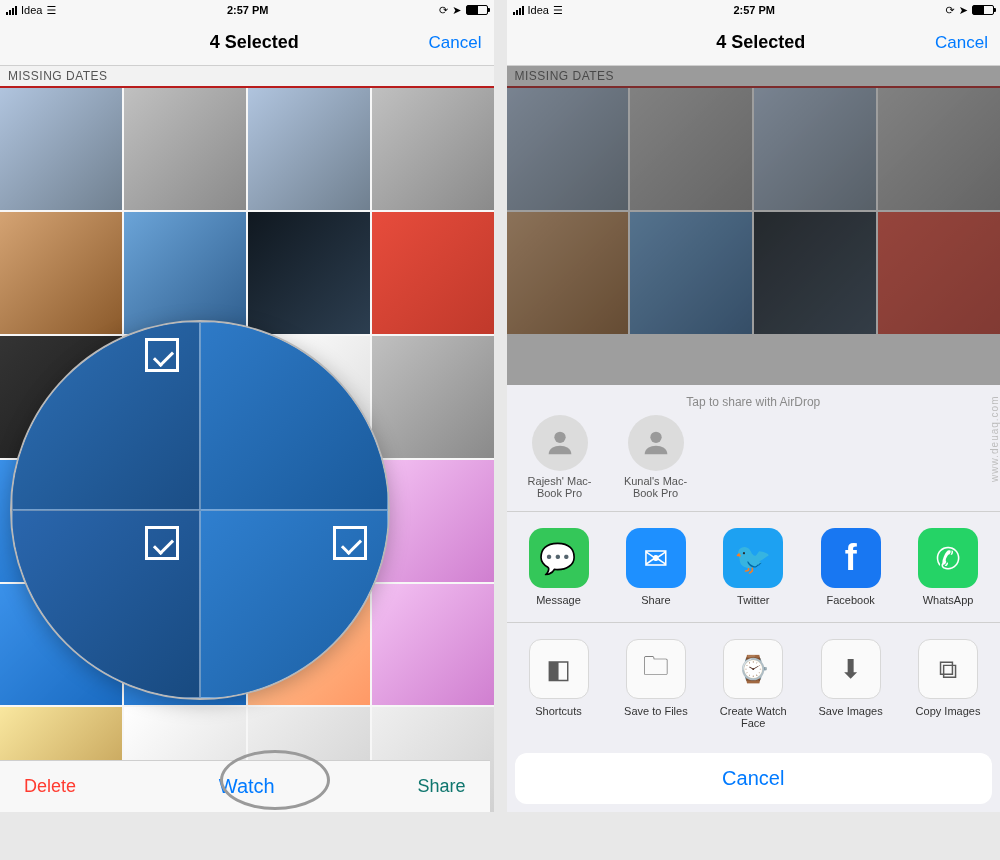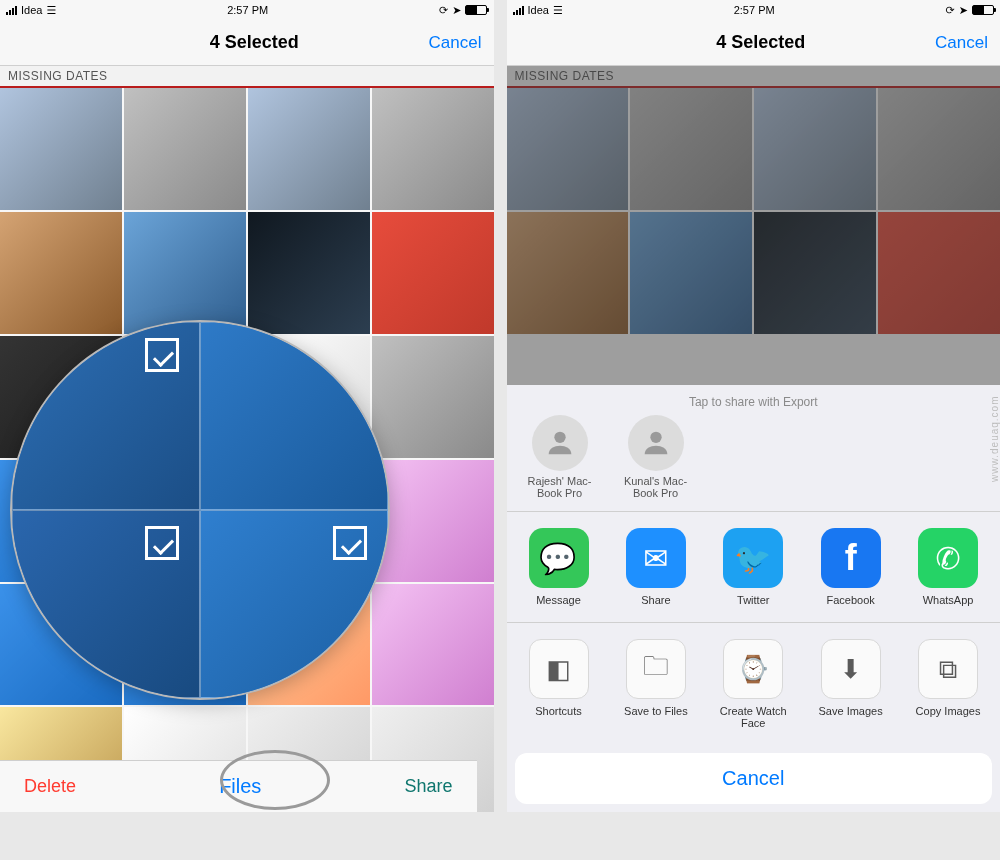--- a/index.html
+++ b/index.html
@@ -27,21 +27,21 @@
   .status-bar {
     height: 20px;
     font-size: 11px;
     display: flex;
     align-items: center;
     justify-content: space-between;
     padding: 0 6px;
     background: #f7f7f7;
   }
   .status-left, .status-right { display: flex; align-items: center; gap: 4px; }
-  .status-center { font-weight: 400; }
+  .status-center { font-weight: 700; }
   .sig-bars { display: inline-flex; gap: 1px; align-items: flex-end; }
   .sig-bars span { width: 2px; background: #000; }
   .sig-bars span:nth-child(1){height:3px}
   .sig-bars span:nth-child(2){height:5px}
   .sig-bars span:nth-child(3){height:7px}
   .sig-bars span:nth-child(4){height:9px}
   .wifi-ic, .nav-ic, .lock-ic { font-size: 11px; }
   .battery {
     width: 22px; height: 10px;
     border: 1px solid #000;
@@ -99,21 +99,21 @@
   .p6{background:linear-gradient(135deg,#101820,#2c3e50)}
   .p7{background:linear-gradient(135deg,#7fd1ae,#3aa17e)}
   .p8{background:linear-gradient(135deg,#ffffff,#dcdcdc)}
   .p9{background:linear-gradient(135deg,#343434,#1a1a1a)}
   .p10{background:linear-gradient(135deg,#f9e79f,#ba944a)}
   .p11{background:linear-gradient(135deg,#f4c2f3,#d07fd0)}
   .p12{background:linear-gradient(135deg,#ffcc99,#ff9966)}
   .p13{background:linear-gradient(135deg,#efefef,#cfcfcf)}
   
   .toolbar {
-    position:absolute; bottom:0; left:0; right:17px; height:52px;
+    position:absolute; bottom:0; left:0; right:4px; height:52px;
     background:#f8f8f8; border-top:1px solid #cfcfcf;
     display:flex; align-items:center; justify-content:space-between;
     padding:0 24px; font-size:18px;
   }
   .toolbar .del{color:#ff3b30}
   .toolbar .exp{color:#007aff; font-size:20px}
   .toolbar .shr{color:#0f766e}
   
   .loupe {
     position:absolute; left:10px; top:320px; width:380px; height:380px;
@@ -304,21 +304,21 @@
       <div class="thumb">
           <div class="thumb-inner p13"></div>
         </div>
       <div class="thumb">
           <div class="thumb-inner p13"></div>
         </div>
     </div>
 
     <div class="toolbar">
       <span class="del">Delete</span>
-      <span class="exp">Files</span>
+      <span class="exp">Watch</span>
       <span class="shr">Share</span>
     </div>
 
     <div class="loupe">
       <div class="loupe-grid">
         <div class="loupe-cell a">
             <span class="check"></span>
           </div>
         <div class="loupe-cell b">
             <span class="check"></span>
@@ -388,21 +388,21 @@
           <div class="thumb-inner p6"></div>
         </div>
       <div class="thumb">
           <div class="thumb-inner p5"></div>
         </div>
     </div>
 
     <div class="dim"></div>
 
     <div class="sheet">
-      <div class="airdrop-head">Tap to share with Export</div>
+      <div class="airdrop-head">Tap to share with AirDrop</div>
 
       <div class="airdrop-row">
         <div class="air-item">
           <div class="air-av">
               <svg width="34" height="34" viewBox="0 0 24 24" fill="#9a9a9a">
                 <circle cx="12" cy="8" r="4"></circle>
                 <path d="M4 20c0-4 4-6 8-6s8 2 8 6"></path>
               </svg>
             </div>
           <div>Rajesh' Mac-</div>

